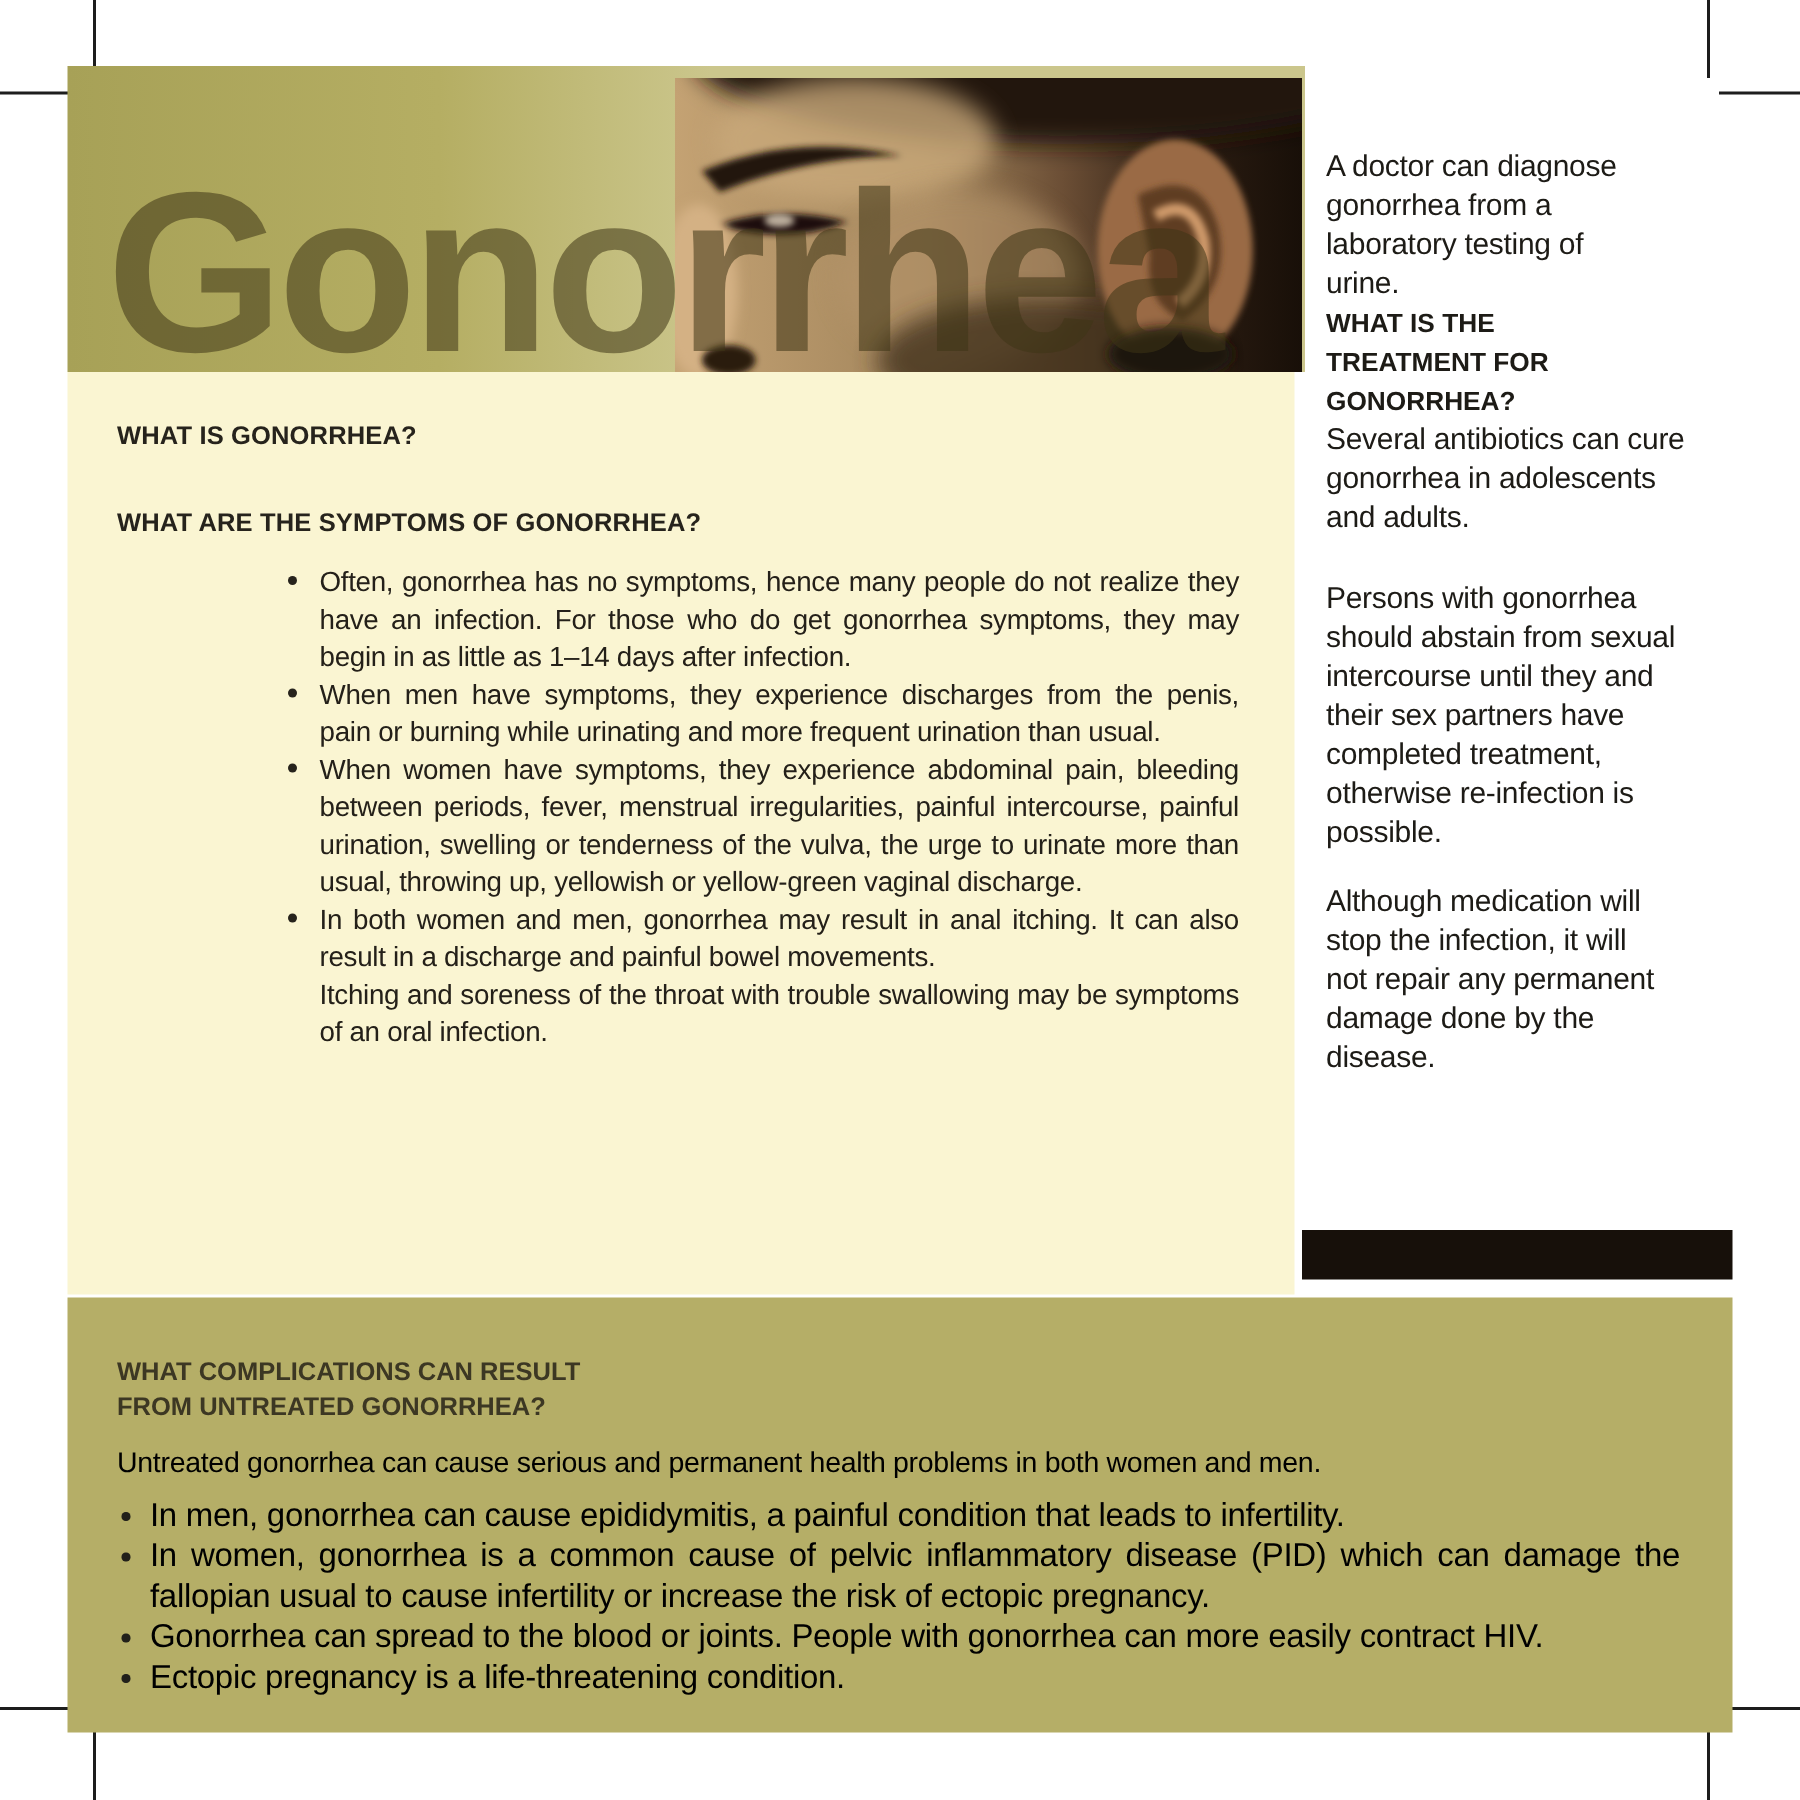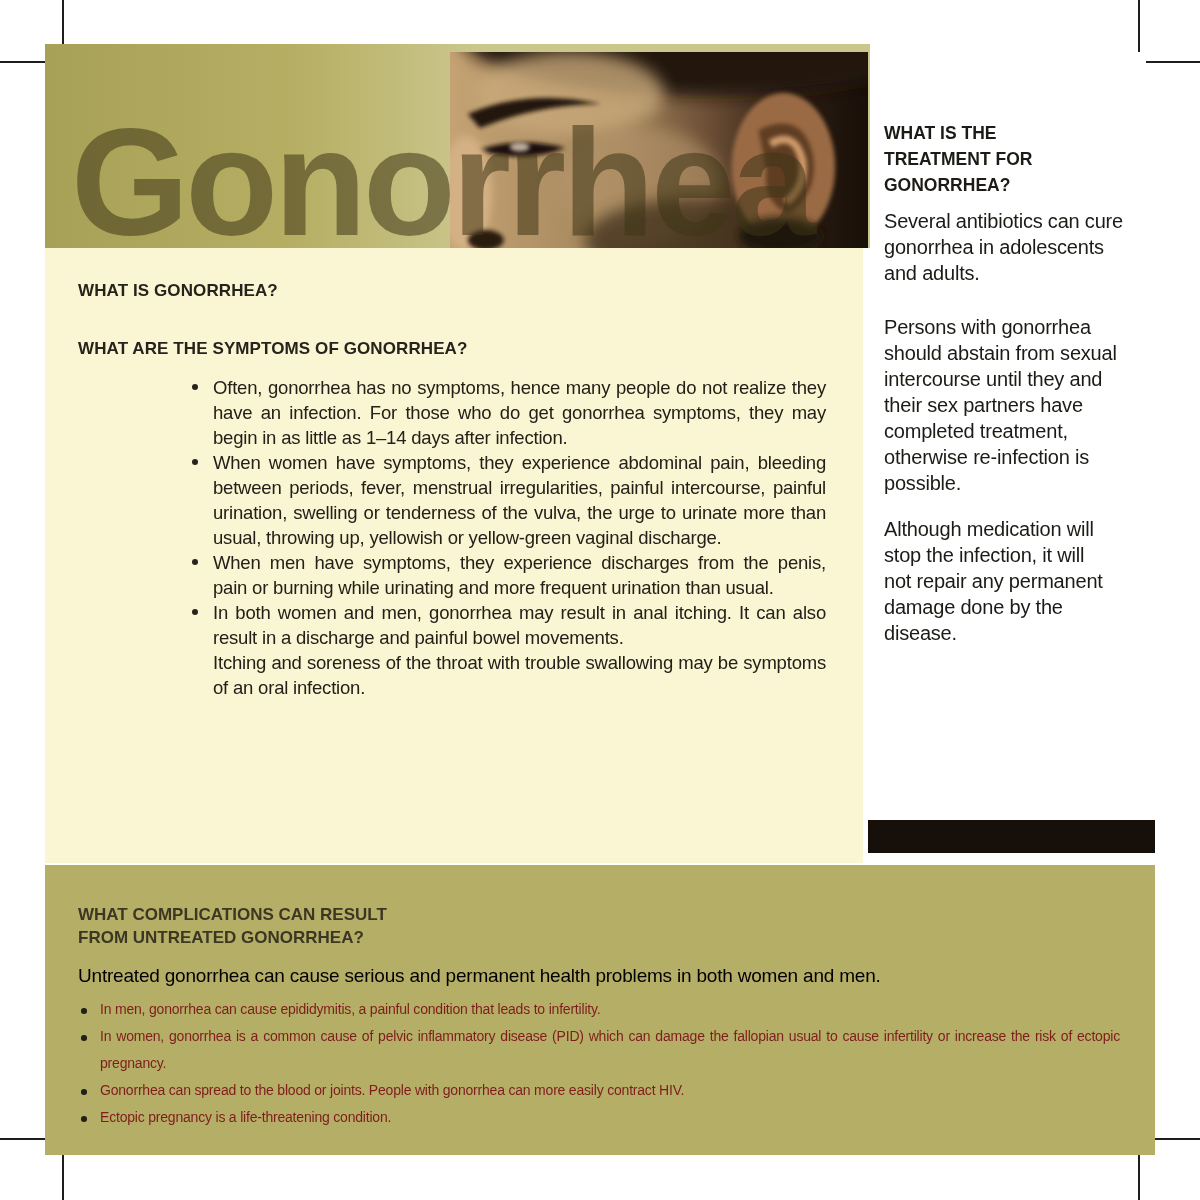--- a/index.html
+++ b/index.html
@@ -44,22 +44,22 @@
   .black-bar{position:absolute;left:868px;top:820px;width:287px;height:33px;background:#17100a;}
 
   
   .bottom-section{position:absolute;left:45px;top:865px;width:1110px;height:290px;
                   background:#b5ae67;box-sizing:border-box;padding:38px 35px 0 33px;}
   .comp-heading{font-size:17px;font-weight:700;line-height:23px;color:#3c3723;
                 white-space:pre-line;margin:0;}
   .comp-intro{font-size:19px;line-height:26px;color:#000000;margin:14px 0 0 0;
               letter-spacing:-0.2px;}
   ul.comps{list-style:none;margin:7px 0 0 0;padding:0;}
-  ul.comps li{position:relative;padding-left:22px;font-size:14px;line-height:27px;
-              color:#7f1d1d;text-align:justify;letter-spacing:-0.2px;}
+  ul.comps li{position:relative;padding-left:22px;font-size:22px;line-height:27px;
+              color:#000000;text-align:justify;letter-spacing:-0.2px;}
   ul.comps li .dot{position:absolute;left:3px;top:12px;width:5.5px;height:5.5px;
                    border-radius:50%;background:#21201a;}
 </style>
 </head>
 <body>
 
 <div class="crop v" style="left:62px;top:0;"></div>
 <div class="crop h" style="left:0;top:61px;"></div>
 <div class="crop v" style="left:1138px;top:0;"></div>
 <div class="crop h" style="left:1146px;top:61px;"></div>
@@ -112,40 +112,44 @@
   <h2 class="sec-heading">WHAT IS GONORRHEA?</h2>
 
   <h2 class="sec-heading sym-heading">WHAT ARE THE SYMPTOMS OF GONORRHEA?</h2>
   <ul class="symptoms">
     <li>
       <span class="dot"></span>
       <p>Often, gonorrhea has no symptoms, hence many people do not realize they have an infection. For those who do get gonorrhea symptoms, they may begin in as little as 1–14 days after infection.</p>
     </li>
     <li>
       <span class="dot"></span>
-      <p>When women have symptoms, they experience abdominal pain, bleeding between periods, fever, menstrual irregularities, painful intercourse, painful urination, swelling or tenderness of the vulva, the urge to urinate more than usual, throwing up, yellowish or yellow-green vaginal discharge.</p>
+      <p>When men have symptoms, they experience discharges from the penis, pain or burning while urinating and more frequent urination than usual.</p>
     </li>
     <li>
       <span class="dot"></span>
-      <p>When men have symptoms, they experience discharges from the penis, pain or burning while urinating and more frequent urination than usual.</p>
+      <p>When women have symptoms, they experience abdominal pain, bleeding between periods, fever, menstrual irregularities, painful intercourse, painful urination, swelling or tenderness of the vulva, the urge to urinate more than usual, throwing up, yellowish or yellow-green vaginal discharge.</p>
     </li>
     <li>
       <span class="dot"></span>
       <p>In both women and men, gonorrhea may result in anal itching. It can also result in a discharge and painful bowel movements.</p>
       <p>Itching and soreness of the throat with trouble swallowing may be symptoms of an oral infection.</p>
     </li>
   </ul>
 </div>
 
 <div class="sidebar">
+  <p class="side-par" style="margin-top:16px;">A doctor can diagnose
+gonorrhea from a
+laboratory testing of
+urine.</p>
 
-  <h3 class="side-heading" style="margin-top:38px;">WHAT IS THE
+  <h3 class="side-heading" style="">WHAT IS THE
 TREATMENT FOR
 GONORRHEA?</h3>
-  <p class="side-par" style="margin-top:10px;">Several antibiotics can cure
+  <p class="side-par" style="">Several antibiotics can cure
 gonorrhea in adolescents
 and adults.</p>
   <p class="side-par" style="margin-top:28px;">Persons with gonorrhea
 should abstain from sexual
 intercourse until they and
 their sex partners have
 completed treatment,
 otherwise re-infection is
 possible.</p>
   <p class="side-par" style="margin-top:20px;">Although medication will

